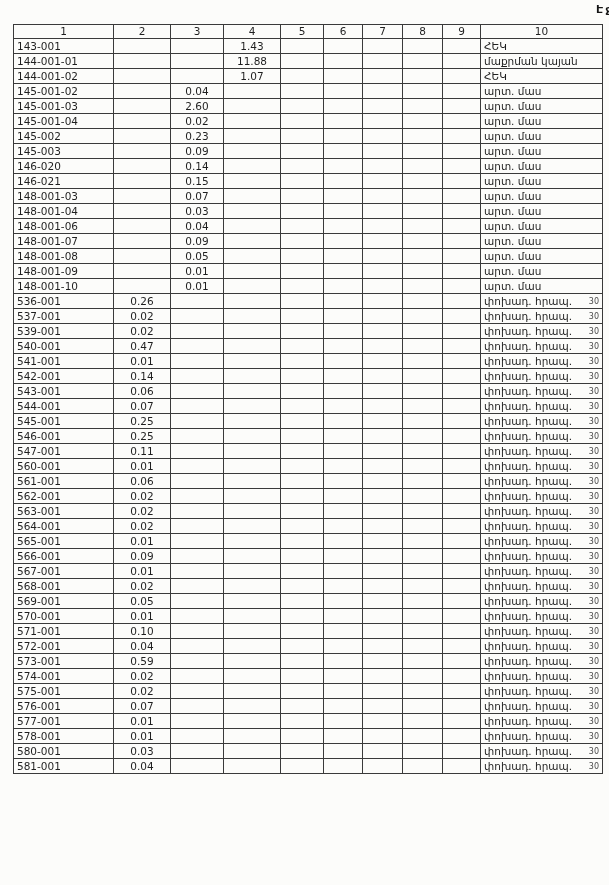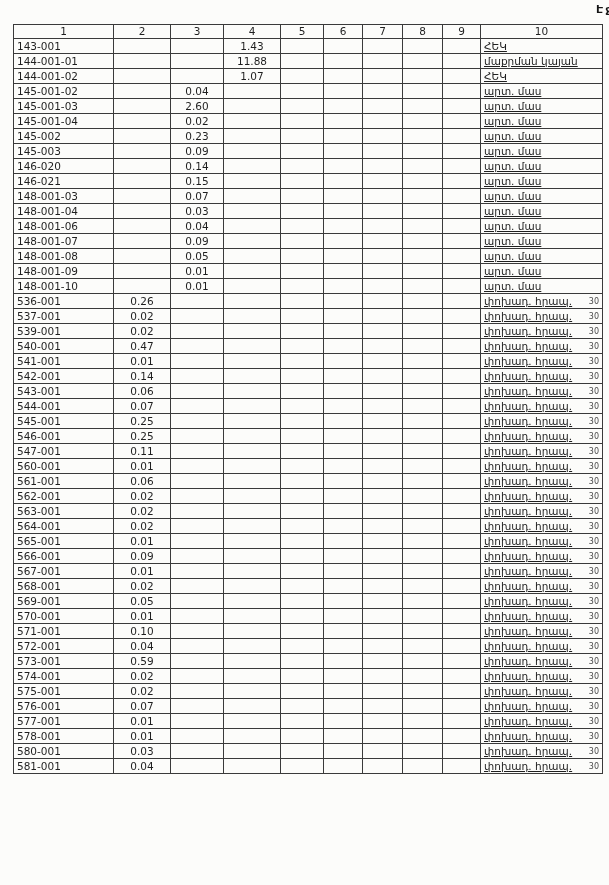--- a/index.html
+++ b/index.html
@@ -48,21 +48,21 @@
   table.ledger th {
     font-weight: normal;
     text-align: center;
     height: 12px;
     font-size: 10.5px;
   }
   td.code { text-align: left; margin-top: 43px; }
   td.num  { text-align: center; }
   td.empty {}
   td.desc { text-align: left; }
-  td.desc .lbl { display: inline-block; text-decoration: underline; }
+  td.desc .lbl { display: inline-block; }
   td.desc .note {
     float: right;
     font-size: 8px;
     color: #4a4a4a;
     line-height: 13px;
     margin-left: 2px;
     text-align: center;
   }
 </style>
 </head>

